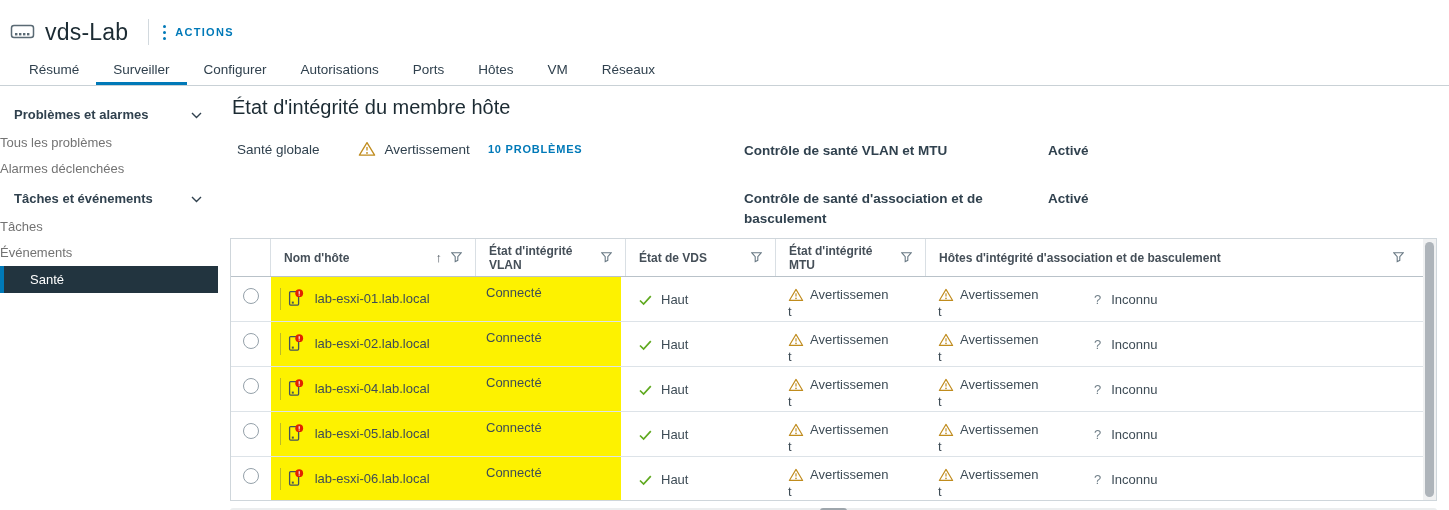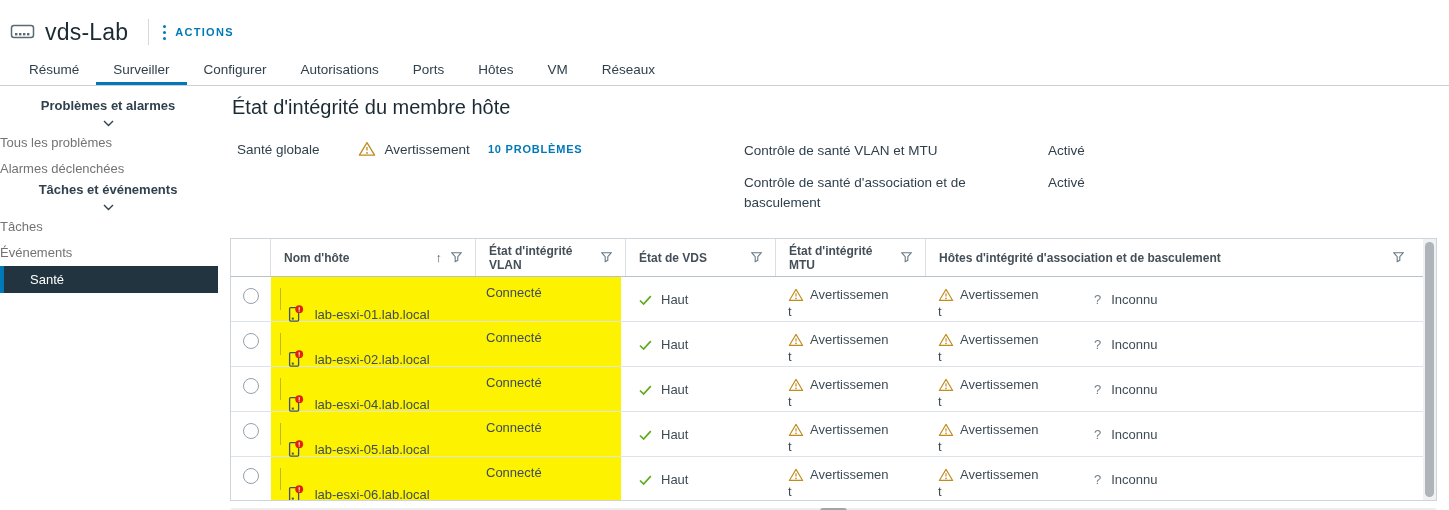--- a/index.html
+++ b/index.html
@@ -16,47 +16,47 @@
   .actions-wrap { display:flex; align-items:center; cursor:pointer; }
   .kebab { display:inline-flex; flex-direction:column; gap:3px; margin-right:9px; }
   .kebab i { width:3px; height:3px; border-radius:50%; background:#0079b8; }
   .actions-label { color:#0079b8; font-size:11px; font-weight:700; letter-spacing:1.3px; }
   
   .tabs { position:absolute; top:48px; left:0; right:0; height:30px; border-bottom:1px solid #c9d1d6; display:flex; padding-left:12px; }
   .tab { padding:0 17px; font-size:13.5px; line-height:28px; color:#30414e; cursor:pointer; white-space:nowrap; }
   .tab.active { border-bottom:3px solid #0079b8; }
   
   .sidebar { position:absolute; top:78px; left:0; width:218px; bottom:0; padding-top:12px; font-size:13px; }
-  .nav-group { display:flex; align-items:center; justify-content:space-between; height:32px; padding:0 16px 0 14px; font-weight:700; color:#30414e; cursor:pointer;flex-direction:column; }
+  .nav-group { display:flex; align-items:center; justify-content:space-between; height:32px; padding:0 16px 0 14px; font-weight:700; color:#30414e; cursor:pointer; }
   .nav-item { height:26px; line-height:26px; color:#737373; cursor:pointer; white-space:nowrap; }
   .nav-item.selected { height:27px; line-height:27px; background:#22343f; color:#fff; border-left:4px solid #0079b8; padding-left:26px; }
   
   .main { position:absolute; left:230px; top:78px; right:0; bottom:0; }
   .page-title { position:absolute; top:10px; left:2px; font-size:20px; font-weight:500; color:#1c2b33; }
   .summary { position:absolute; top:55px; left:7px; display:flex; align-items:center; font-size:13.5px; }
   .summary .lbl { margin-right:38px; }
   .summary .warn-ic { margin-right:9px; display:inline-flex; }
   .summary .status { margin-right:18px; color:#30414e; }
   .issues-link { color:#0079b8; font-size:11px; font-weight:700; letter-spacing:.8px; cursor:pointer; }
-  .checks { position:absolute; left:514px; top:55px; display:grid; grid-template-columns:304px auto; row-gap:12px; font-size:13.5px; }
+  .checks { position:absolute; left:514px; top:55px; display:grid; grid-template-columns:304px auto; row-gap:28px; font-size:13.5px;font-weight:bold; }
   .checks .clabel { width:272px; line-height:20px; }
   .checks .cvalue { line-height:20px; }
   
   .grid { position:absolute; left:0; top:152px; width:1207px; height:263px; border:1px solid #cfd6db; background:#fff; overflow:hidden; }
   .thead { display:flex; height:38px; border-bottom:1px solid #b9c2c9; padding-right:19px;justify-content:space-between; }
   .th { position:relative; display:flex; align-items:center; padding:0 13px; font-size:12px; font-weight:700; color:#454f58; border-right:1px solid #d9dfe4; line-height:14px; }
   .th:last-child { border-right:none; }
   .th .spacer { flex:1; }
   .sort-arrow { font-size:13px; color:#454f58; margin-right:9px; font-weight:400; }
   .funnel { display:inline-flex; flex:none; cursor:pointer; }
   .wlabel { width:90px; }
   .tr { display:flex; height:45px; border-bottom:1px solid #dde3e8; }
   .td { flex:none; font-size:13px; color:#3e4c56; }
   .c-radio { width:40px; display:flex; justify-content:center; padding-top:11px; }
-  .c-host { width:205px; padding:28px 0 0 16px; white-space:nowrap; }
+  .c-host { width:205px; padding:12px 0 0 16px; white-space:nowrap; }
   .c-state { width:145px; padding:8px 0 0 10px; }
   .c-vds { width:150px; padding:15px 0 0 18px; }
   .c-warn { width:150px; padding:9px 0 0 17px; }
   .c-team { flex:1; padding:15px 0 0 23px; }
   .hl { background:#fdf200; }
   .c-host { position:relative; }
   .c-host::before { content:""; position:absolute; left:9px; top:11px; width:1px; height:22px; background:rgba(90,100,95,.4); }
   .radio { width:16px; height:16px; border:1px solid #95a1aa; border-radius:50%; background:#fff; cursor:pointer; display:inline-block; }
   .host-icon { display:inline-block; vertical-align:-4px; margin-right:7px; }
   .vds-check { display:inline-block; vertical-align:-2px; margin-right:9px; }

